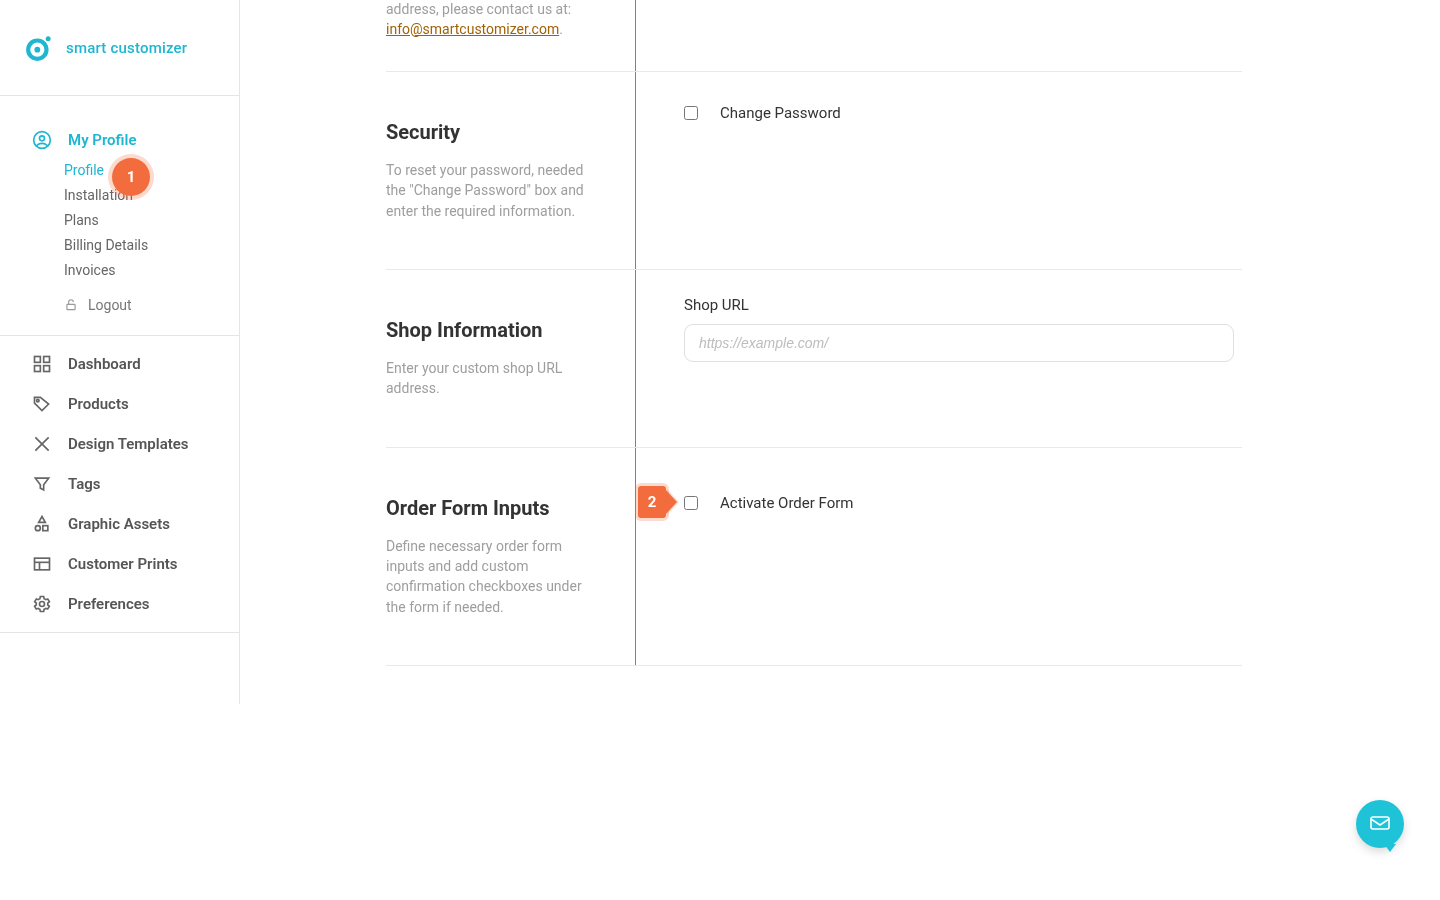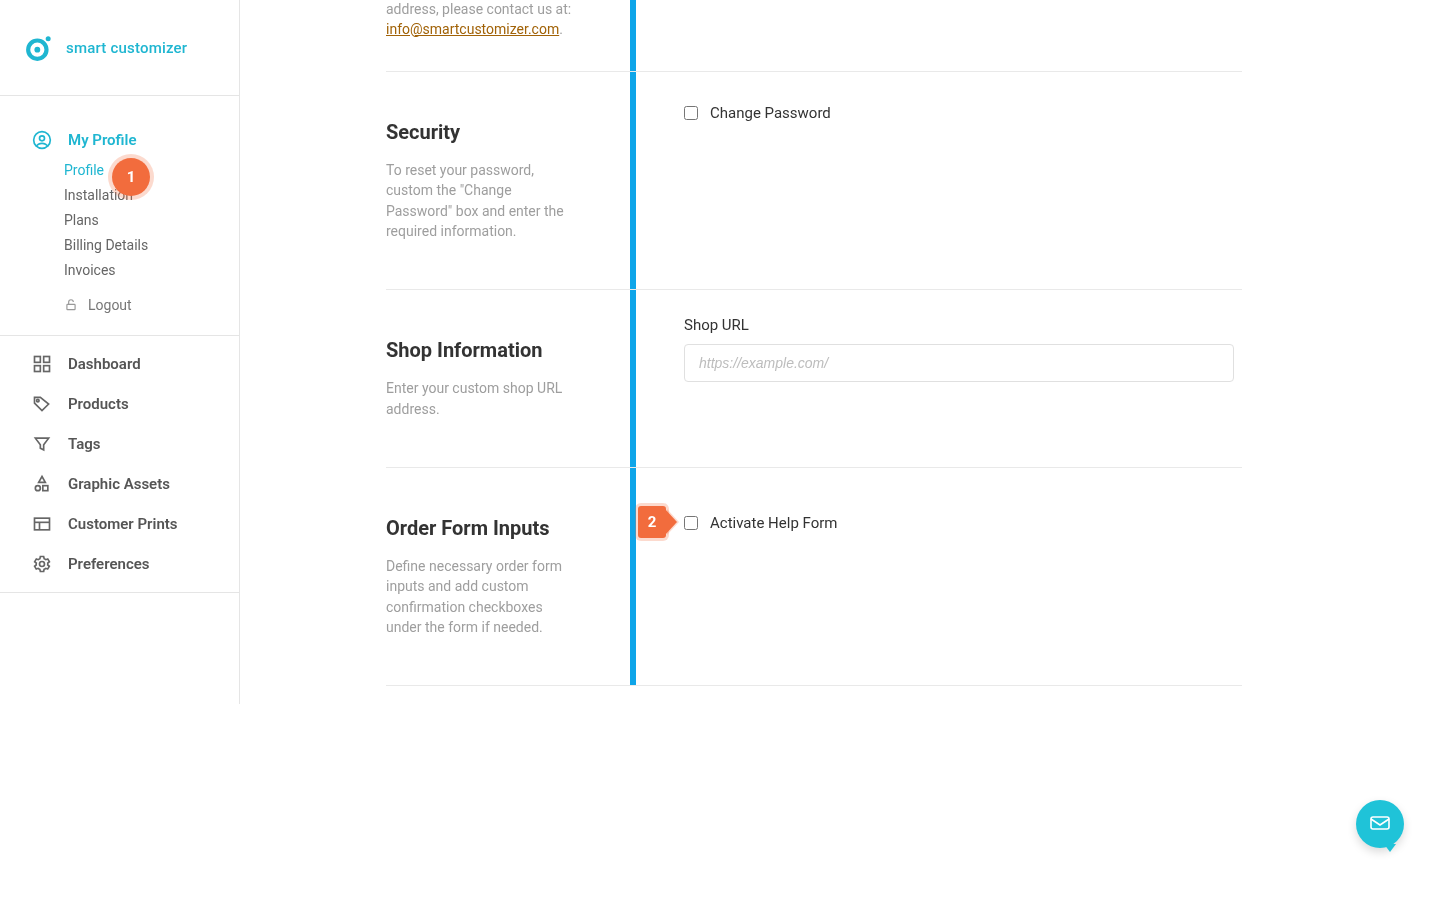--- a/index.html
+++ b/index.html
@@ -98,21 +98,21 @@
   }
   .section {
     display: flex;
     margin-left: 98px;
     width: 856px;
     position: relative;
   }
   .section-left {
     width: 250px;
     padding: 48px 50px 48px 0;
-    border-right: 6px solid #0ea5e9;
+    border-right: 1px solid #0ea5e9;
   }
   .section-title {
     font-size: 20px;
     font-weight: 700;
     color: #333;
     margin-bottom: 16px;
   }
   .section-desc {
     font-size: 14px;
     color: #9e9e9e;
@@ -134,38 +134,38 @@
   }
   .section-top .section-right {
     padding-top: 0;
     padding-bottom: 32px;
   }
   .top-desc { font-size:14px; color:#9e9e9e; line-height:1.4; }
   .email-link { color:#a16207; text-decoration: underline; }
   .checkbox-row {
     display: flex;
     align-items: center;
-    gap: 12px;
+    gap: 22px;
     font-size: 15px;
     color: #333;
   }
   .checkbox-row input[type="checkbox"] {
     width: 14px; height: 14px;
     cursor: pointer;
   }
   .field-label {
     font-size: 15px;
     color: #333;
     margin-bottom: 10px;
   }
   .text-input {
     width: 550px;
     height: 38px;
     border: 1px solid #e0e0e0;
-    border-radius: 4px;
+    border-radius: 9px;
     padding: 0 14px;
     font-size: 14px;
     color: #333;
     background: #fff;
   }
   .text-input::placeholder { color:#bdbdbd; font-style: italic; }
   
   .badge {
     position: absolute;
     width: 38px; height: 38px;
@@ -289,20 +289,28 @@
         <svg viewBox="0 0 24 24" fill="none" stroke="#666" stroke-width="2">
             <path d="M20 12l-8 8-9-9V4h7z"></path>
             <circle cx="7" cy="8" r="1.5"></circle>
           </svg>
       </span>
       <span>Products</span>
     </div>
     <div class="nav-item">
       <span class="icon">
         <svg viewBox="0 0 24 24" fill="none" stroke="#666" stroke-width="2">
+            <path d="M4 20l16-16M4 4l16 16"></path>
+          </svg>
+      </span>
+      <span>Design Templates</span>
+    </div>
+    <div class="nav-item">
+      <span class="icon">
+        <svg viewBox="0 0 24 24" fill="none" stroke="#666" stroke-width="2">
             <path d="M4 5h16l-6 8v6l-4-2v-4z"></path>
           </svg>
       </span>
       <span>Tags</span>
     </div>
     <div class="nav-item">
       <span class="icon">
         <svg viewBox="0 0 24 24" fill="none" stroke="#666" stroke-width="2">
             <path d="M12 3l4 7H8z"></path>
             <circle cx="7" cy="17" r="3"></circle>
@@ -351,21 +359,21 @@
         </div>
       </div>
       <div class="section-right"></div>
     </div>
 
     <hr class="section-divider">
 
     <div class="section">
       <div class="section-left">
         <div class="section-title">Security</div>
-        <div class="section-desc">To reset your password, custom the "Change Password" box and enter the required information.</div>
+        <div class="section-desc">To reset your password, needed the "Change Password" box and enter the required information.</div>
       </div>
       <div class="section-right">
         <label class="checkbox-row" style="margin-top:-16px;">
           <input type="checkbox" style="">
           <span>Change Password</span>
         </label>
       </div>
     </div>
 
     <hr class="section-divider">
@@ -391,21 +399,21 @@
           </div>
         <div class="badge-2-arrow"></div>
       </div>
       <div class="section-left">
         <div class="section-title">Order Form Inputs</div>
         <div class="section-desc">Define necessary order form inputs and add custom confirmation checkboxes under the form if needed.</div>
       </div>
       <div class="section-right">
         <label class="checkbox-row" style="margin-top:-2px;">
           <input type="checkbox" style="">
-          <span>Activate Help Form</span>
+          <span>Activate Order Form</span>
         </label>
       </div>
     </div>
 
     <hr class="section-divider">
 
   </div>
 </div>
 
 <div class="chat-bubble">

